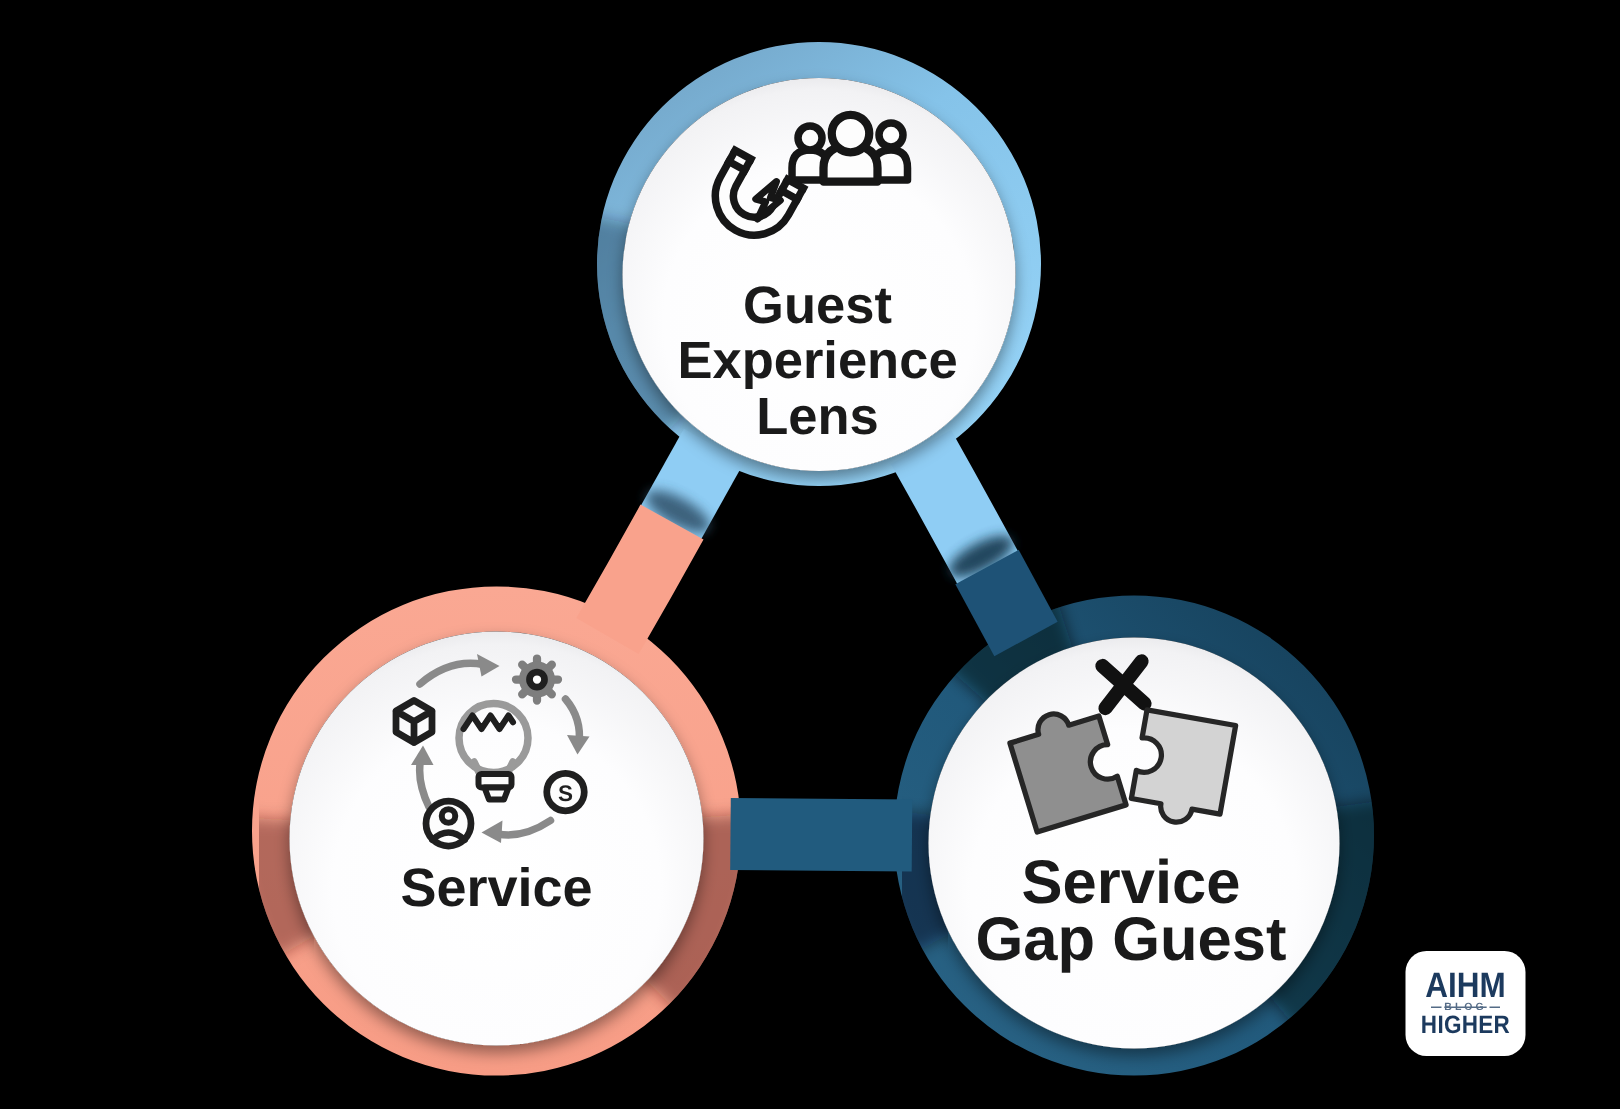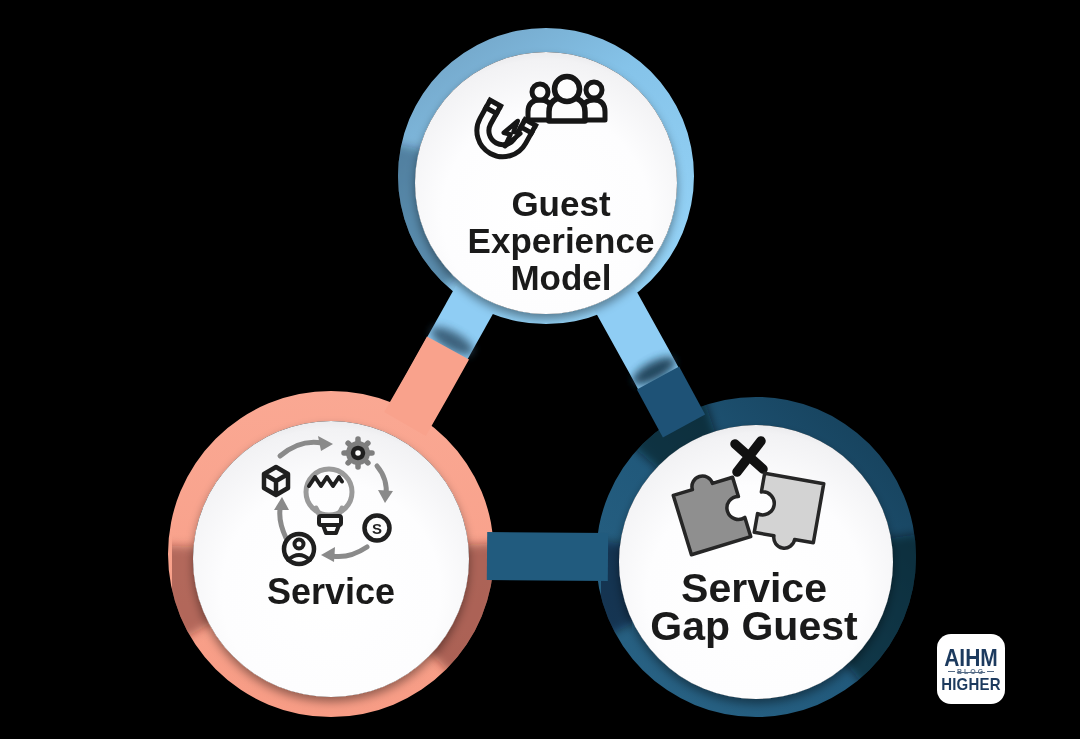--- a/index.html
+++ b/index.html
@@ -2,24 +2,24 @@
 <html><head>
 <meta charset="utf-8">
 <style>
   html,body{margin:0;padding:0;background:#000;}
   body{width:1080px;height:739px;position:relative;overflow:hidden;
        font-family:"Liberation Sans","DejaVu Sans",sans-serif;}
   .stage{position:absolute;inset:0;}
   .lbl{position:absolute;text-align:center;font-weight:bold;color:#1a1a1a;
        font-family:"Liberation Sans","DejaVu Sans",sans-serif;}
   .lbl span{display:block;}
-  .lbl-guest{left:411px;top:185px;width:300px;font-size:35px;line-height:37px;}
+  .lbl-guest{left:395px;top:185px;width:300px;font-size:35px;line-height:37px;}
   .lbl-business{left:181px;top:572px;width:300px;font-size:36px;line-height:39px;}
   .lbl-service{left:604px;top:569px;width:300px;font-size:41px;line-height:38px;}
-  .logo{position:absolute;left:937px;top:634px;width:68px;height:70px;background:#fff;
+  .logo{position:absolute;left:937px;top:634px;width:80px;height:70px;background:#fff;
         border-radius:14px;display:flex;flex-direction:column;align-items:center;
         justify-content:center;}
   .logo-brand{font-weight:bold;font-size:21px;line-height:20px;letter-spacing:0px;
         transform:scaleY(1.12);}
   .logo-tag{display:flex;align-items:center;gap:2px;font-weight:bold;font-size:7px;
         line-height:8px;letter-spacing:2px;text-decoration:line-through;opacity:.75;}
   .logo-tag::before,.logo-tag::after{content:"";display:block;width:7px;height:1px;
         background:currentColor;}
   .logo-brand2{font-weight:bold;font-size:15px;line-height:15px;letter-spacing:0.2px;
         transform:scaleY(1.12);}
@@ -174,21 +174,21 @@
     <g transform="translate(789,508) rotate(10)">
       <path d="M-30,-30 L30,-30 L30,30 L11,30 A10.5,10.5 0 1,1 -10,30 L-30,30 L-30,11 A11.5,11.5 0 1,0 -30,-11 Z" fill="#D3D3D3" stroke="#262626" stroke-width="3.5" stroke-linejoin="round"></path>
     </g>
   </g>
 </svg>
 
 
 <div class="lbl lbl-guest">
   <span>Guest</span>
   <span>Experience</span>
-  <span>Model</span>
+  <span>Lens</span>
 </div>
 <div class="lbl lbl-business">
   <span>Service</span>
 </div>
 <div class="lbl lbl-service">
   <span>Service</span>
   <span>Gap Guest</span>
 </div>
 
 

